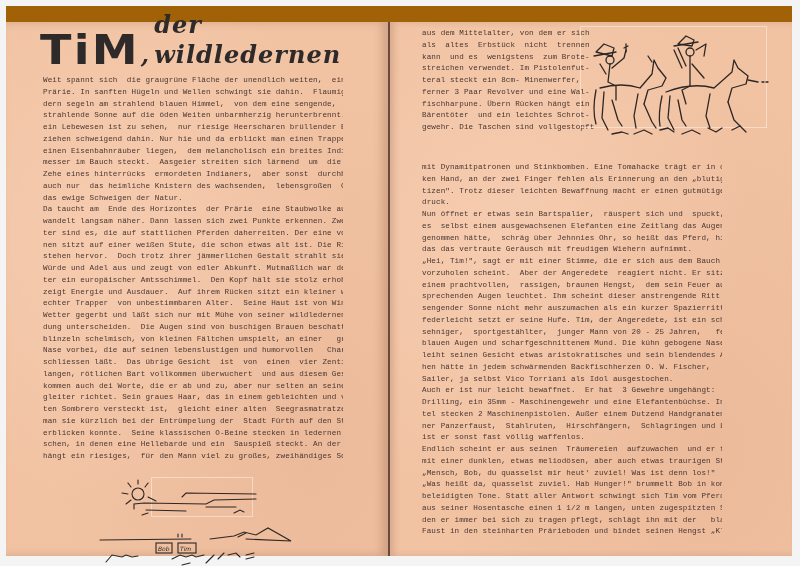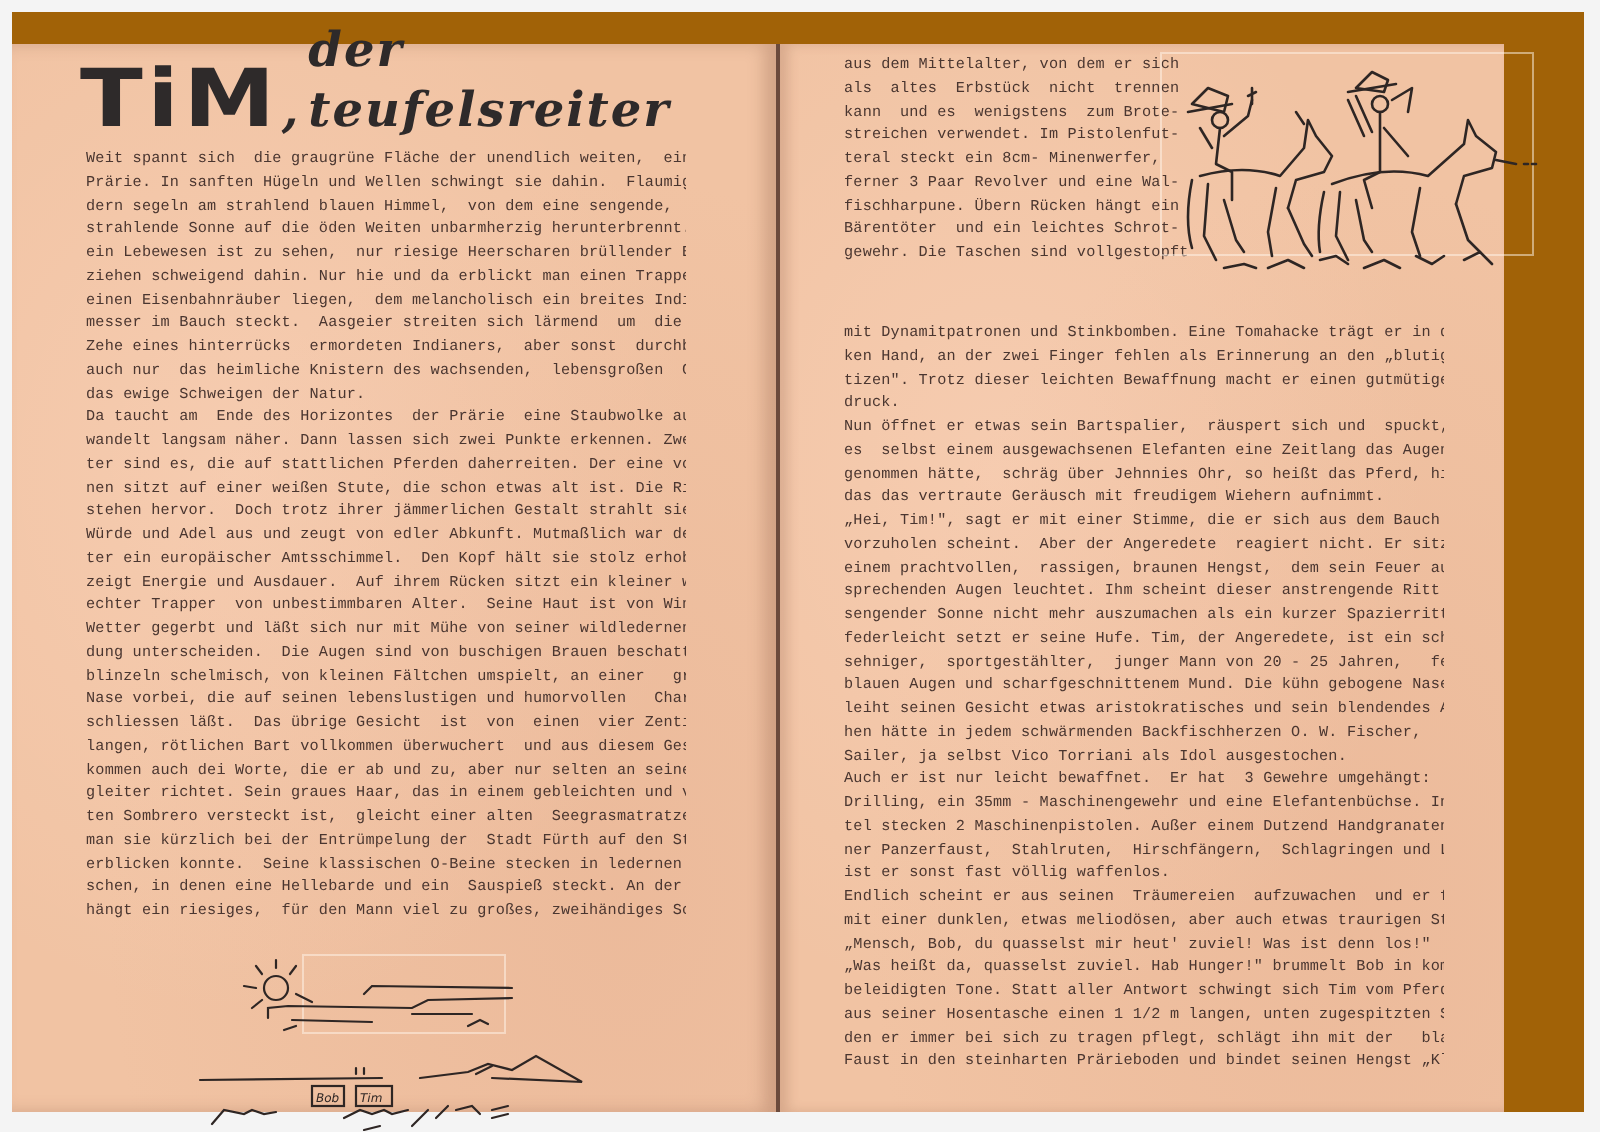--- a/index.html
+++ b/index.html
@@ -15,21 +15,21 @@
   }
   .page {
     position: absolute; top: 16px; height: 534px;
     background: #f1c3a3;
     background-image:
       radial-gradient(ellipse at 30% 40%, rgba(255,220,200,0.35), rgba(0,0,0,0) 60%),
       radial-gradient(ellipse at 80% 80%, rgba(220,160,130,0.25), rgba(0,0,0,0) 60%);
     color: #3a2a24;
   }
   .page-left { left: 0; width: 382px; box-shadow: inset -6px 0 8px rgba(120,70,50,0.25); }
-  .page-right { left: 384px; width: 362px; box-shadow: inset 4px 0 6px rgba(120,70,50,0.2); }
+  .page-right { left: 384px; width: 362px; box-shadow: inset 4px 0 6px rgba(120,70,50,0.2); padding-left: 40px; }
   .gutter { position: absolute; left: 382px; top: 16px; width: 2px; height: 534px; background: #6b4a3c; }
 
   .title {
     position: absolute; left: 34px; top: 6px; height: 42px;
     display: flex; align-items: flex-end; gap: 4px;
     color: #2e2a2a;
   }
   .title-main {
     font-family: "DejaVu Sans", sans-serif; font-weight: bold;
     font-size: 40px; letter-spacing: 2px; line-height: 40px;
@@ -63,21 +63,21 @@
 </style>
 </head>
 <body>
 
 <div class="scan">
 
   <div class="page page-left">
     <div class="title">
       <span class="title-main">TiM</span>
       <span class="title-sub">,</span>
-      <span class="title-sub">der teufelsreiter</span>
+      <span class="title-sub">der wildledernen</span>
     </div>
 
     <div class="text left-text" id="left-lines"><span class="line">Weit spannt sich  die graugrüne Fläche der unendlich weiten,  einsamen</span><span class="line">Prärie. In sanften Hügeln und Wellen schwingt sie dahin.  Flaumige Fe-</span><span class="line">dern segeln am strahlend blauen Himmel,  von dem eine sengende,  heiße</span><span class="line">strahlende Sonne auf die öden Weiten unbarmherzig herunterbrennt. Kaum</span><span class="line">ein Lebewesen ist zu sehen,  nur riesige Heerscharen brüllender Büffel</span><span class="line">ziehen schweigend dahin. Nur hie und da erblickt man einen Trapper oder</span><span class="line">einen Eisenbahnräuber liegen,  dem melancholisch ein breites Indianer-</span><span class="line">messer im Bauch steckt.  Aasgeier streiten sich lärmend  um  die große</span><span class="line">Zehe eines hinterrücks  ermordeten Indianers,  aber sonst  durchbricht</span><span class="line">auch nur  das heimliche Knistern des wachsenden,  lebensgroßen  Grases</span><span class="line">das ewige Schweigen der Natur.</span><span class="line">Da taucht am  Ende des Horizontes  der Prärie  eine Staubwolke auf und</span><span class="line">wandelt langsam näher. Dann lassen sich zwei Punkte erkennen. Zwei Rei-</span><span class="line">ter sind es, die auf stattlichen Pferden daherreiten. Der eine von ih-</span><span class="line">nen sitzt auf einer weißen Stute, die schon etwas alt ist. Die Rippen-</span><span class="line">stehen hervor.  Doch trotz ihrer jämmerlichen Gestalt strahlt sie noch</span><span class="line">Würde und Adel aus und zeugt von edler Abkunft. Mutmaßlich war der Va-</span><span class="line">ter ein europäischer Amtsschimmel.  Den Kopf hält sie stolz erhoben und</span><span class="line">zeigt Energie und Ausdauer.  Auf ihrem Rücken sitzt ein kleiner wasch-</span><span class="line">echter Trapper  von unbestimmbaren Alter.  Seine Haut ist von Wind und</span><span class="line">Wetter gegerbt und läßt sich nur mit Mühe von seiner wildledernen Klei-</span><span class="line">dung unterscheiden.  Die Augen sind von buschigen Brauen beschattet und</span><span class="line">blinzeln schelmisch, von kleinen Fältchen umspielt, an einer   grossen</span><span class="line">Nase vorbei, die auf seinen lebenslustigen und humorvollen   Charakter</span><span class="line">schliessen läßt.  Das übrige Gesicht  ist  von  einen  vier Zentimeter</span><span class="line">langen, rötlichen Bart vollkommen überwuchert  und aus diesem Gestrüpp</span><span class="line">kommen auch dei Worte, die er ab und zu, aber nur selten an seinen Be-</span><span class="line">gleiter richtet. Sein graues Haar, das in einem gebleichten und verbeul-</span><span class="line">ten Sombrero versteckt ist,  gleicht einer alten  Seegrasmatratze, wie</span><span class="line">man sie kürzlich bei der Entrümpelung der  Stadt Fürth auf den Straßen</span><span class="line">erblicken konnte.  Seine klassischen O-Beine stecken in ledernen Gama-</span><span class="line">schen, in denen eine Hellebarde und ein  Sauspieß steckt. An der Seite</span><span class="line">hängt ein riesiges,  für den Mann viel zu großes, zweihändiges Schwert</span></div>
 
     <div class="paste-rect" style="left:145px; top:455px; width:100px; height:38px;"></div>
     <svg class="illus illus-landscape" viewBox="0 0 210 92">
       <g fill="none" stroke="#2e2624" stroke-width="1.1" stroke-linecap="round">
         <circle cx="52" cy="17" r="6"></circle>
         <line x1="52" y1="3" x2="52" y2="7"></line>
           <line x1="42" y1="6" x2="45" y2="10"></line>

